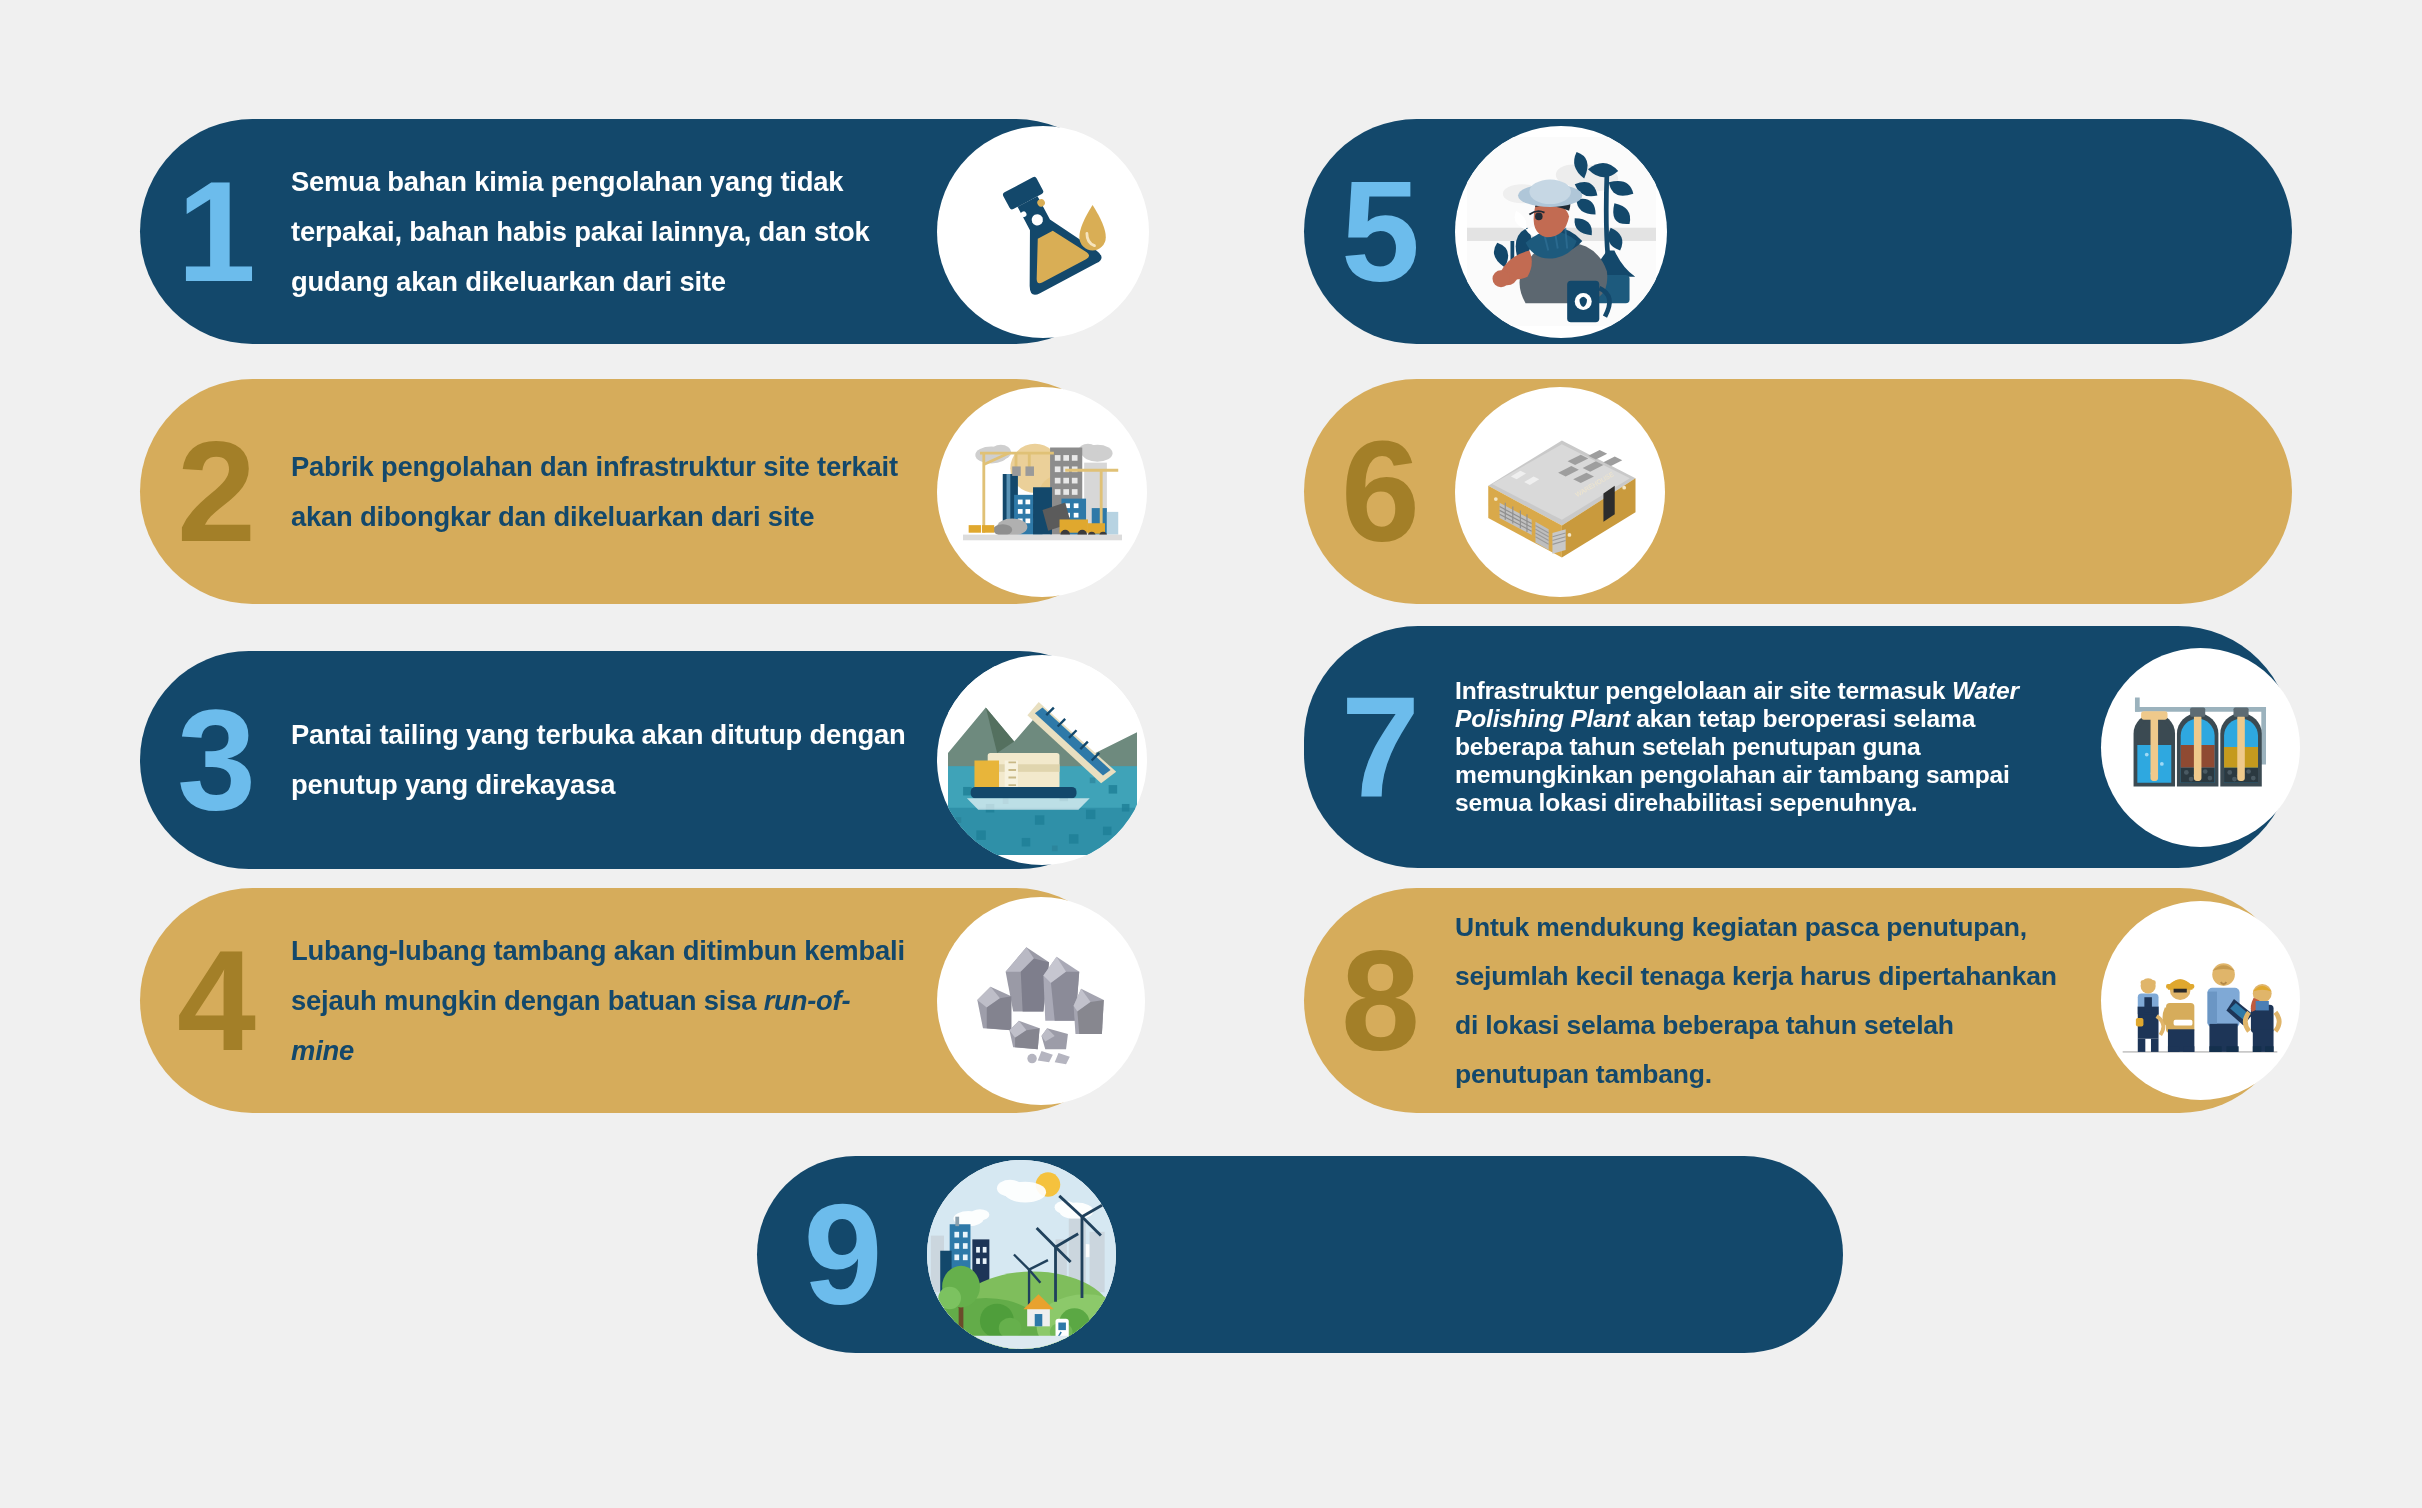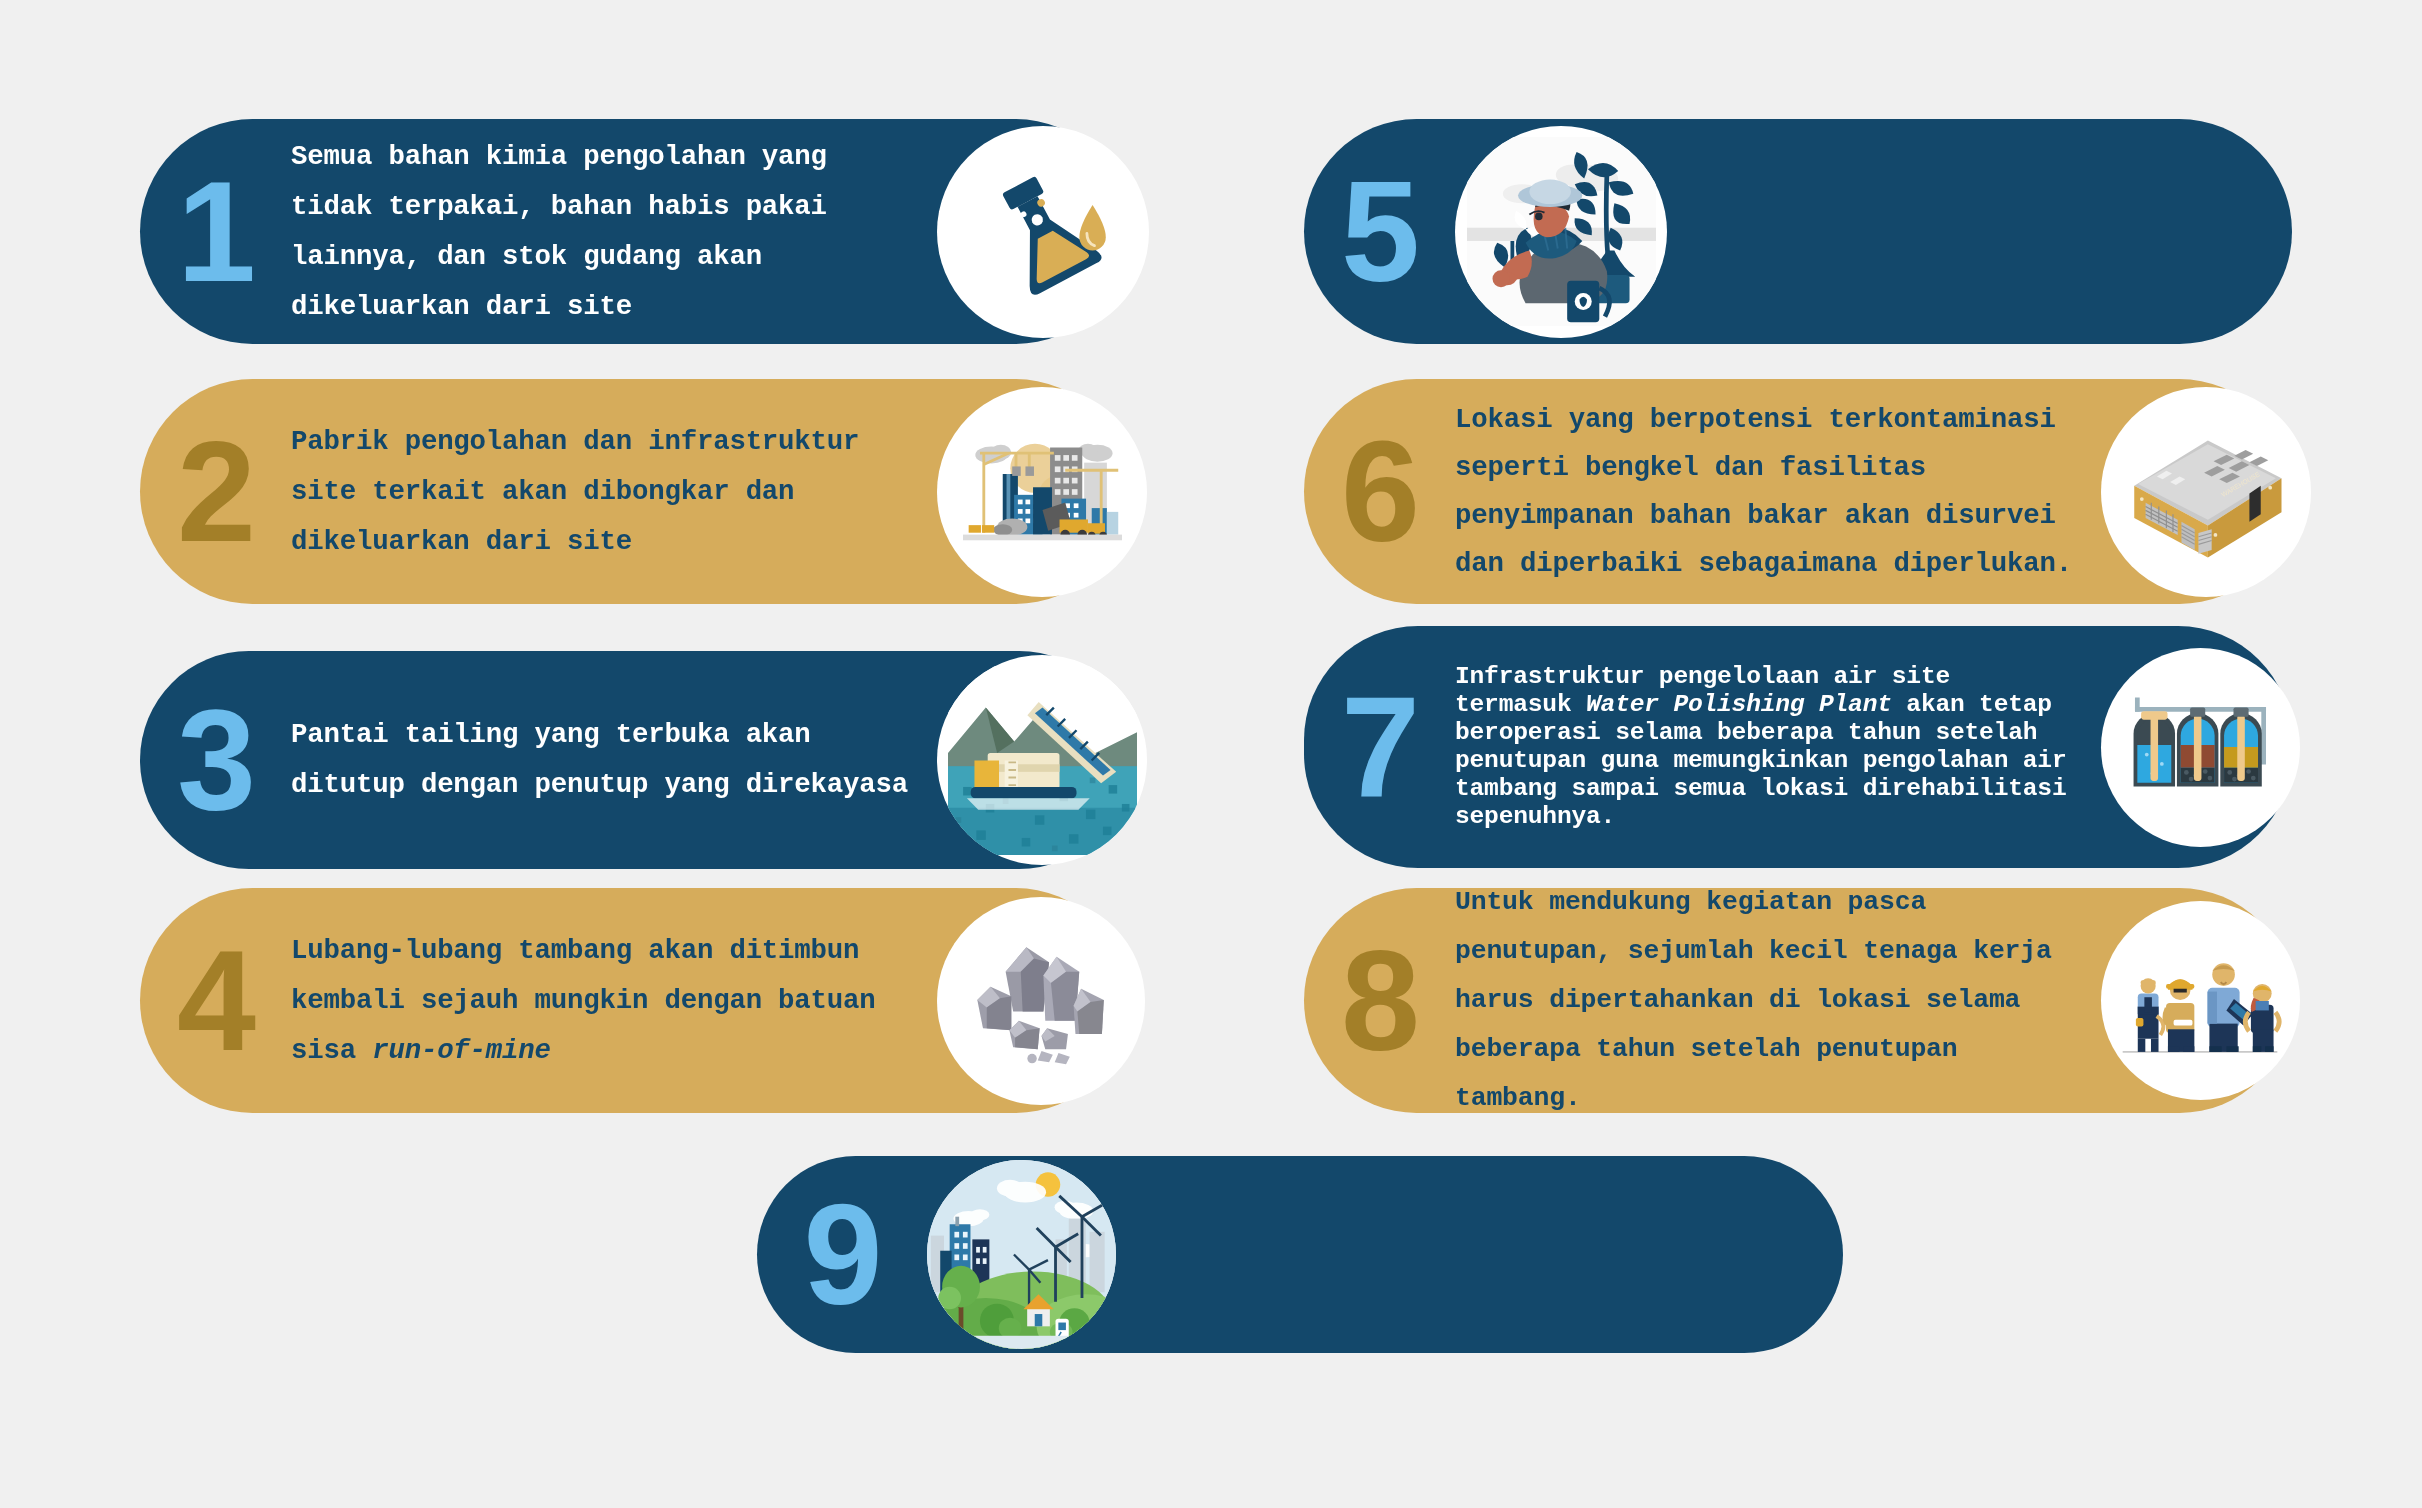--- a/index.html
+++ b/index.html
@@ -37,21 +37,20 @@
   .card.blue .num { color: #6CBCEC; }
   .card.gold .num { color: #A37F28; }
 
   .body {
     flex: 1 1 auto;
     padding-right: 28px;
   }
   .body p {
     font-weight: 700;
     letter-spacing: -0.2px;
-    font-family: Liberation Mono, monospace;
   }
   .card.blue .body p { color: #ffffff; }
   .card.gold .body p { color: #13486B; }
   .body em { font-style: italic; }
 
   .icon-wrap {
     flex: 0 0 auto;
     border-radius: 50%;
     background: #ffffff;
     display: flex;
@@ -370,23 +369,20 @@
         <rect x="106" y="152" width="34" height="44" rx="4" fill="#13486B"></rect>
         <path d="M140 160 q18 8 6 30" stroke="#13486B" stroke-width="5" fill="none"></path>
         <circle cx="123" cy="174" r="9" fill="#ffffff"></circle>
         <path d="M119 172 q4 -6 8 0 q0 6 -4 8 q-4 -2 -4 -8 Z" fill="#13486B"></path>
       </svg>
     </div>
   </div>
 
   <div class="card gold" id="card-6">
     <div class="num">6</div>
-    <div class="body">
-      <p>Lokasi yang berpotensi terkontaminasi seperti bengkel dan fasilitas penyimpanan bahan bakar akan disurvei dan diperbaiki sebagaimana diperlukan.</p>
-    </div>
     <div class="icon-wrap c6">
       <svg width="170" height="151" viewBox="0 0 180 160">
         <path d="M14 74 L92 26 L170 66 L92 116 Z" fill="#C9C9C9"></path>
         <path d="M18 72 L92 30 L164 66 L92 110 Z" fill="#D9D9D9"></path>
         <g fill="#9E9E9E">
           <path d="M98 48 L112 41 L120 45 L106 52 Z"></path>
           <path d="M114 55 L128 48 L136 52 L122 59 Z"></path>
           <path d="M88 60 L102 53 L110 57 L96 64 Z"></path>
           <path d="M104 67 L118 60 L126 64 L112 71 Z"></path>
           <path d="M120 42 L132 36 L140 40 L128 46 Z"></path>

